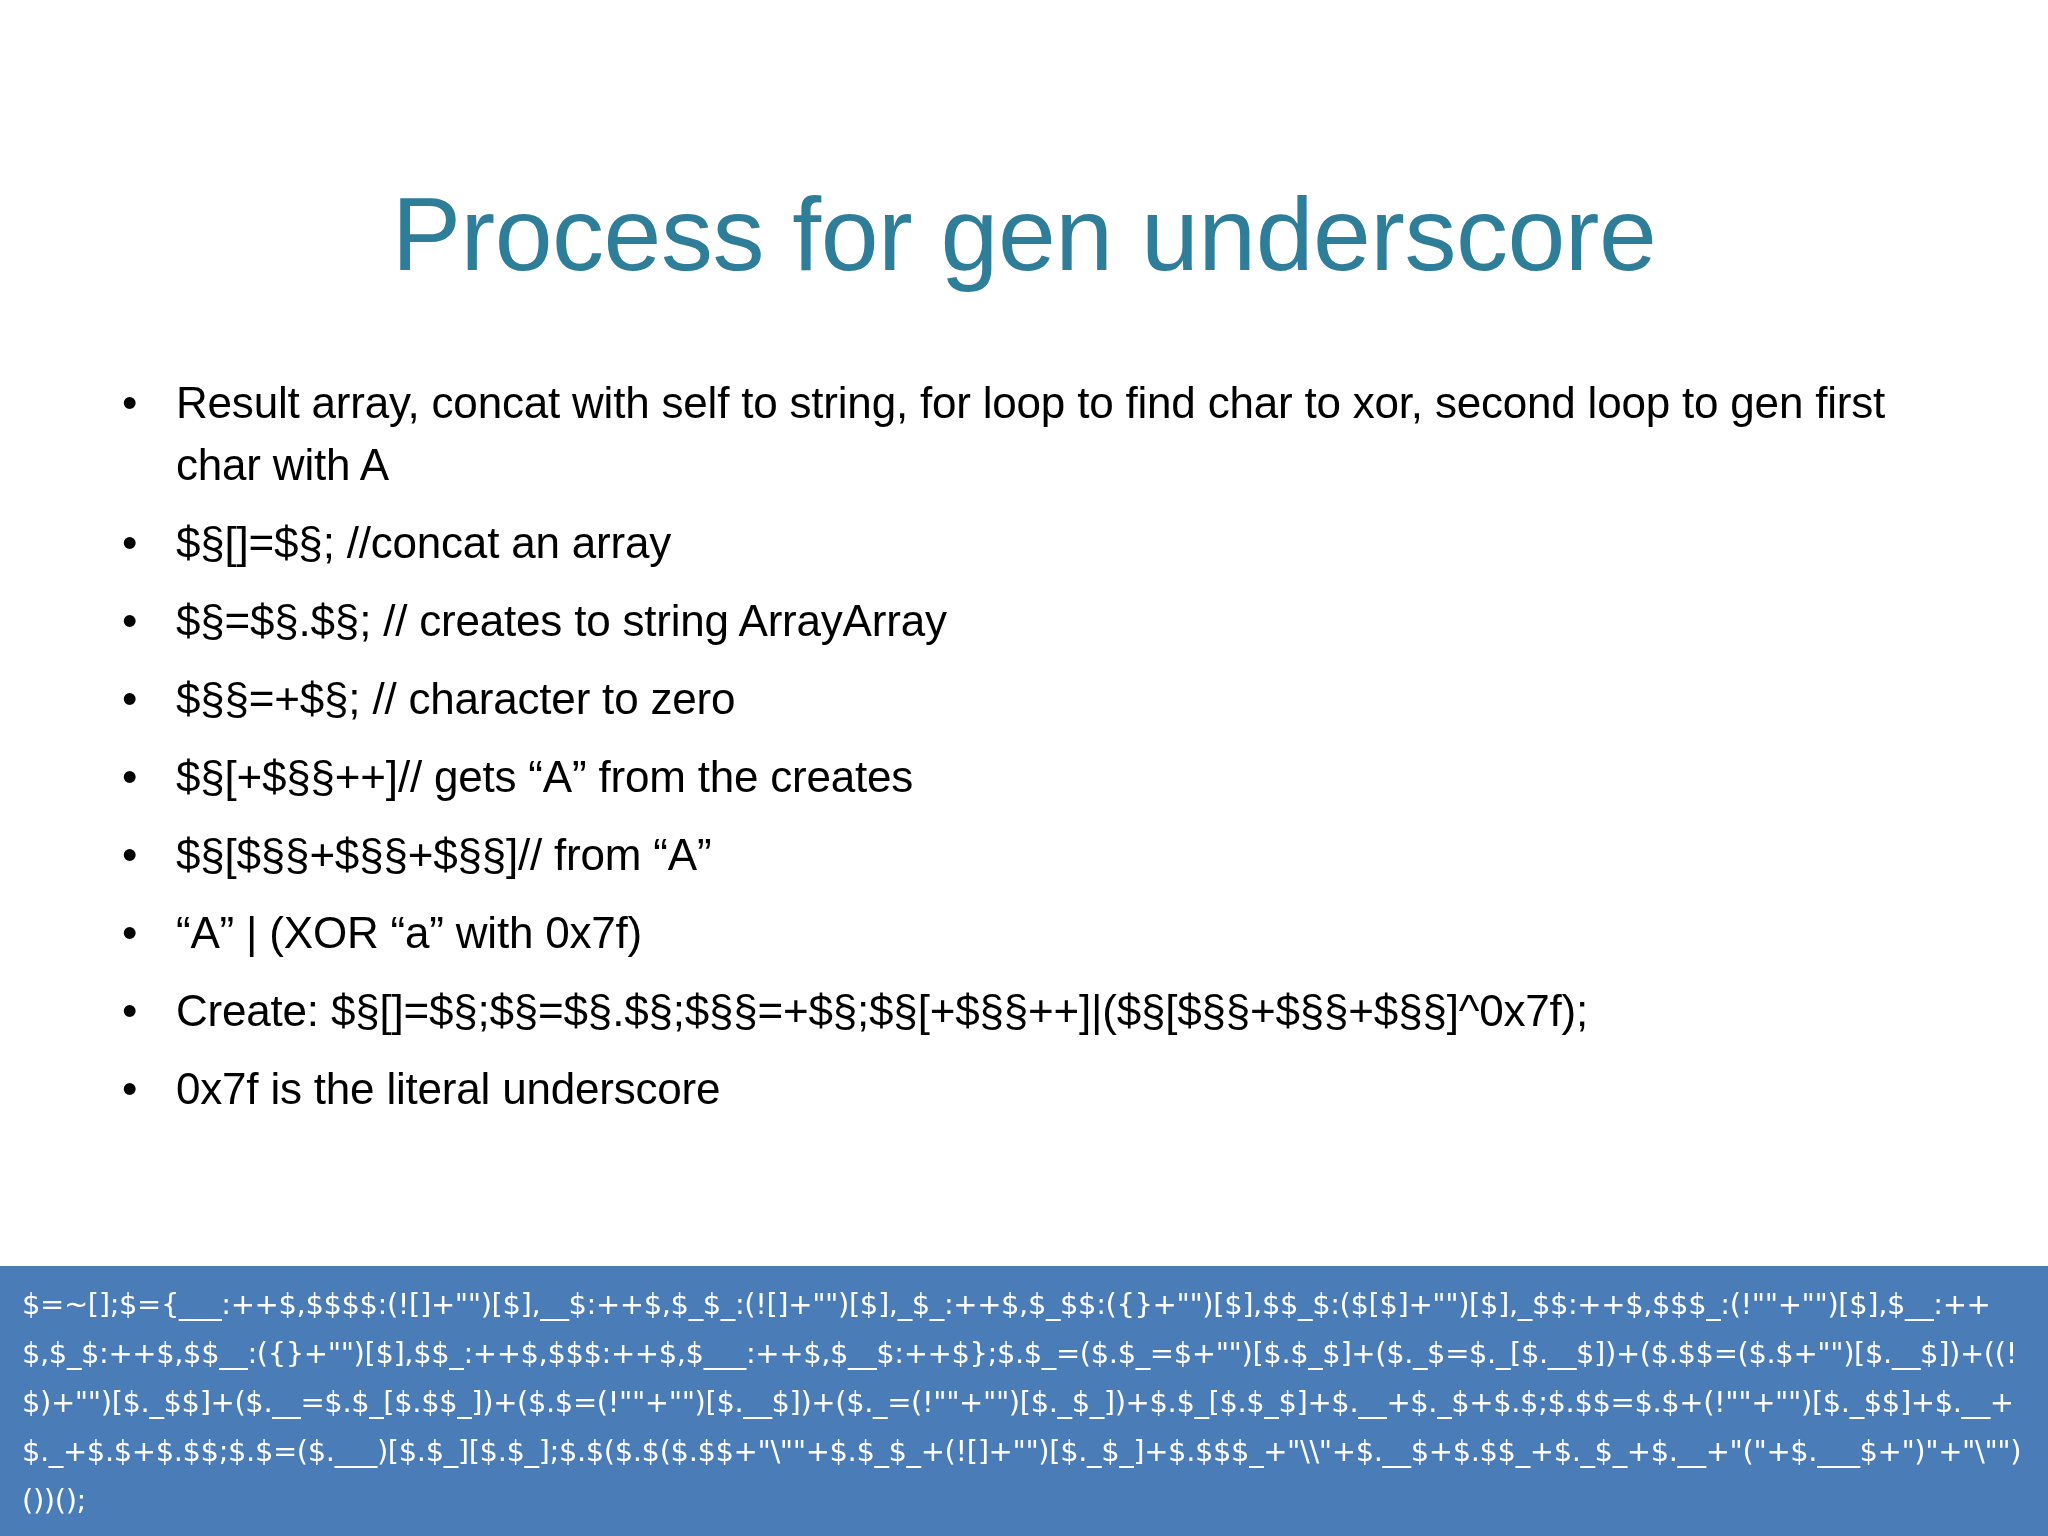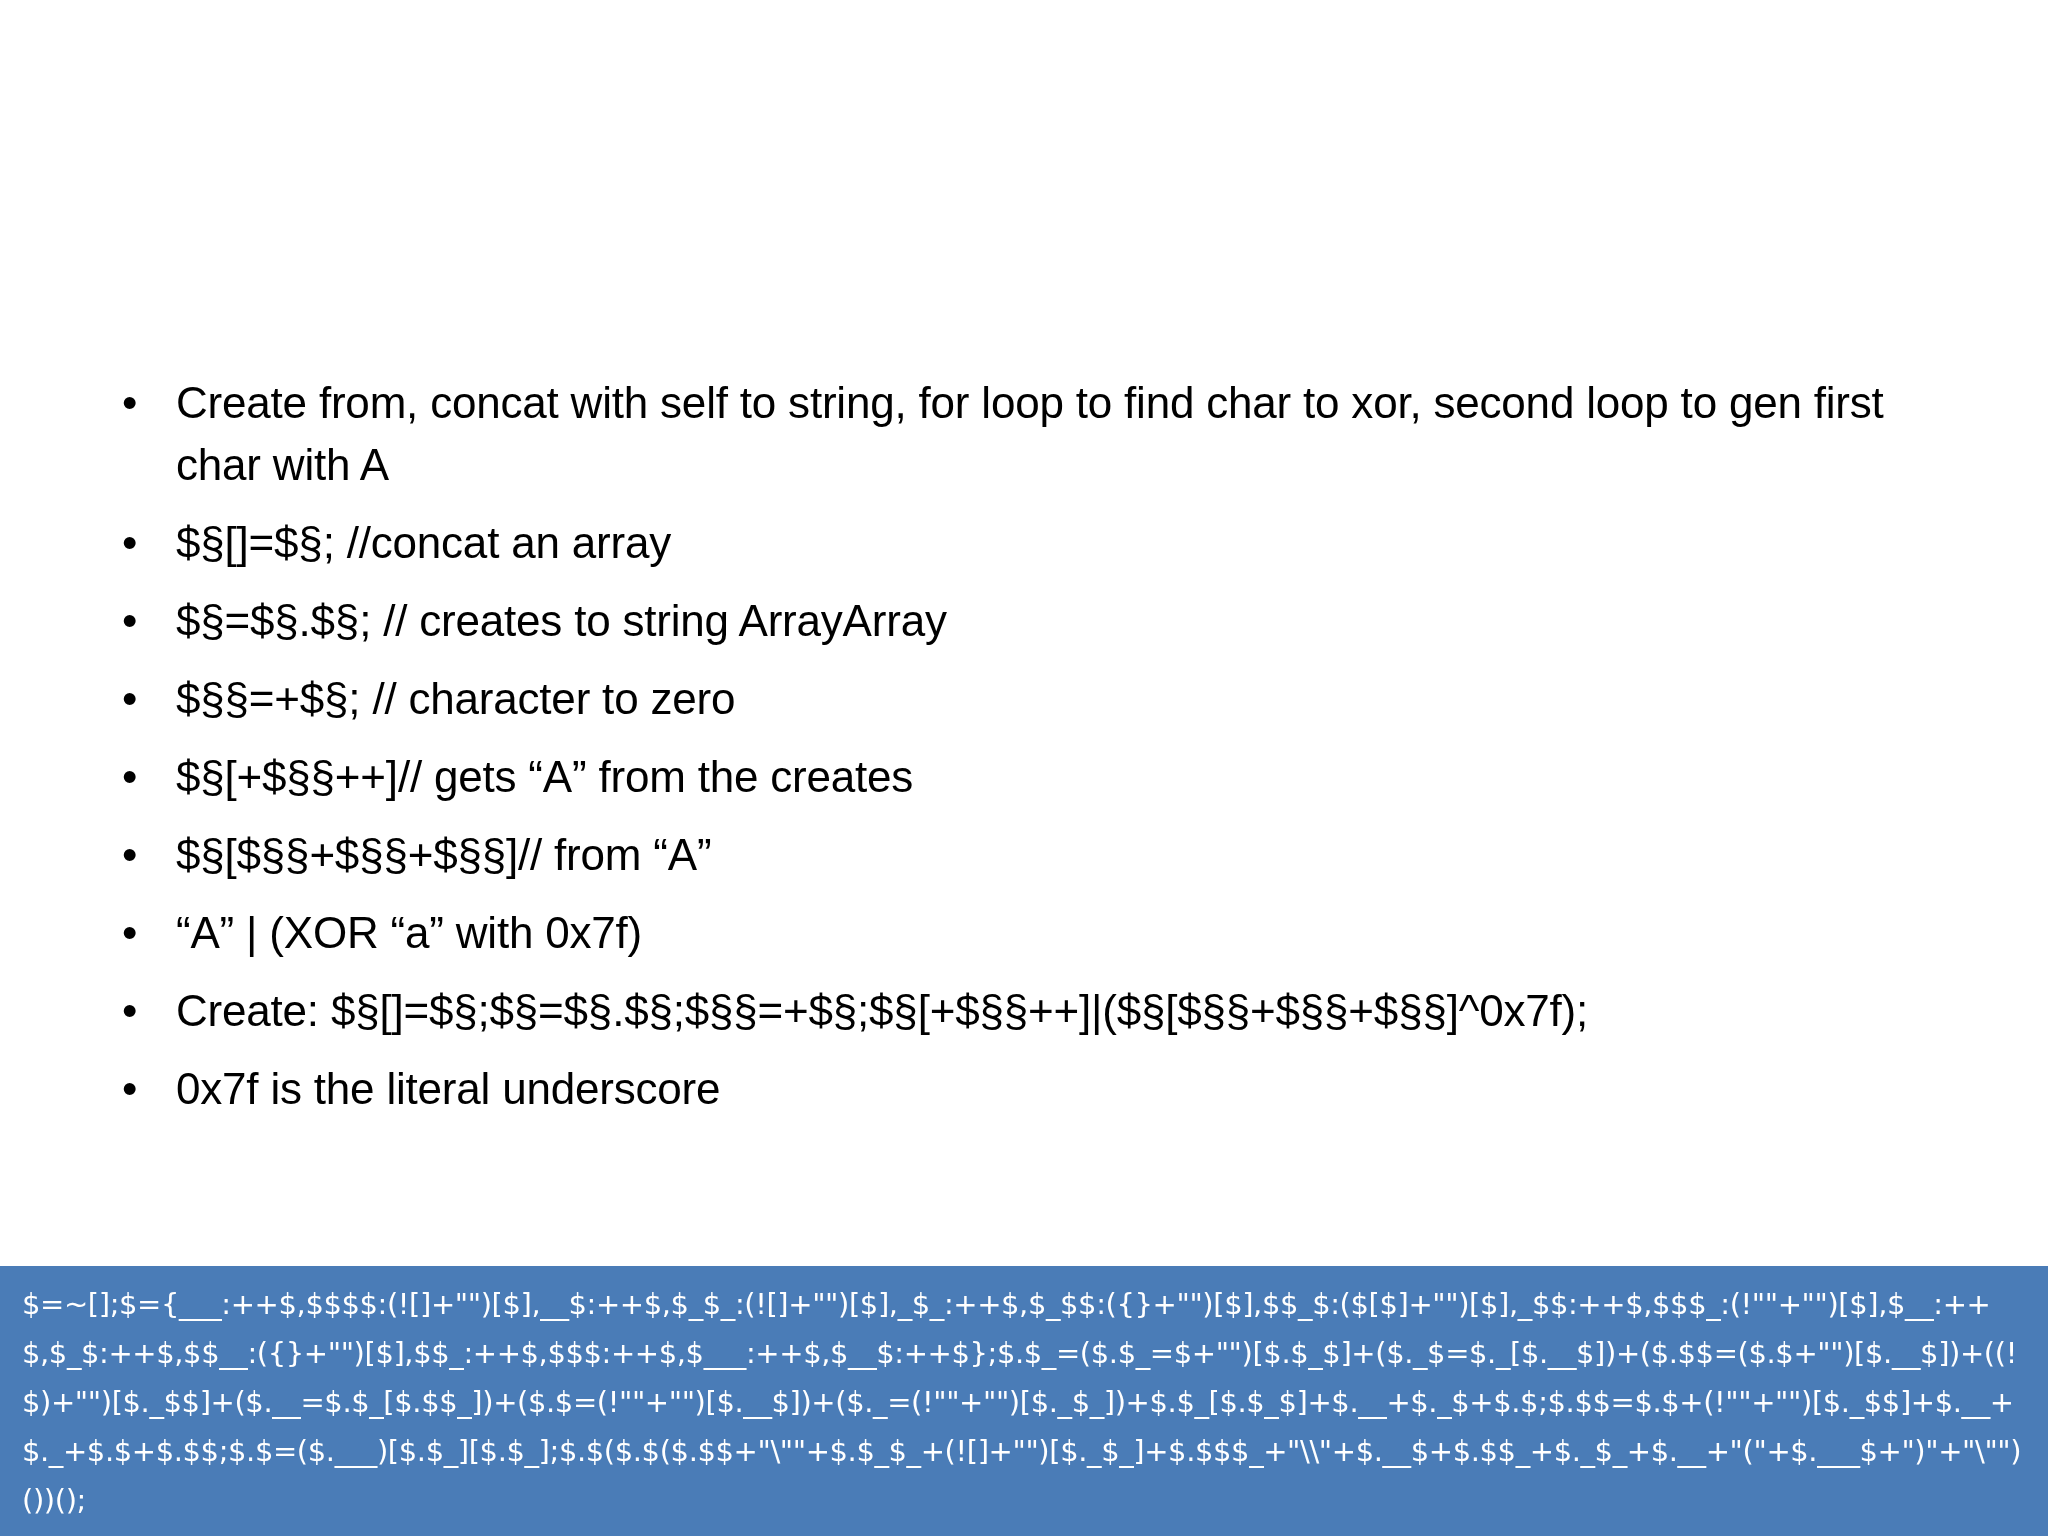--- a/index.html
+++ b/index.html
@@ -105,26 +105,27 @@
     word-break: break-all;
     overflow-wrap: anywhere;
     margin: 0;
   }
 </style>
 </head>
 <body>
 
 <div class="slide">
 
+  <h1 class="slide-title">Process for gen underscore</h1>
 
   <ul class="body-list">
 
     <li class="bullet-row wrap">
       <span class="bullet-marker">•</span>
-      <span class="bullet-text">Create from, concat with self to string, for loop to find char to xor, second loop to gen first char with A</span>
+      <span class="bullet-text">Result array, concat with self to string, for loop to find char to xor, second loop to gen first char with A</span>
     </li>
 
     <li class="bullet-row">
       <span class="bullet-marker">•</span>
       <span class="bullet-text">$§[]=$§; //concat an array</span>
     </li>
 
     <li class="bullet-row">
       <span class="bullet-marker">•</span>
       <span class="bullet-text">$§=$§.$§; // creates to string ArrayArray</span>

